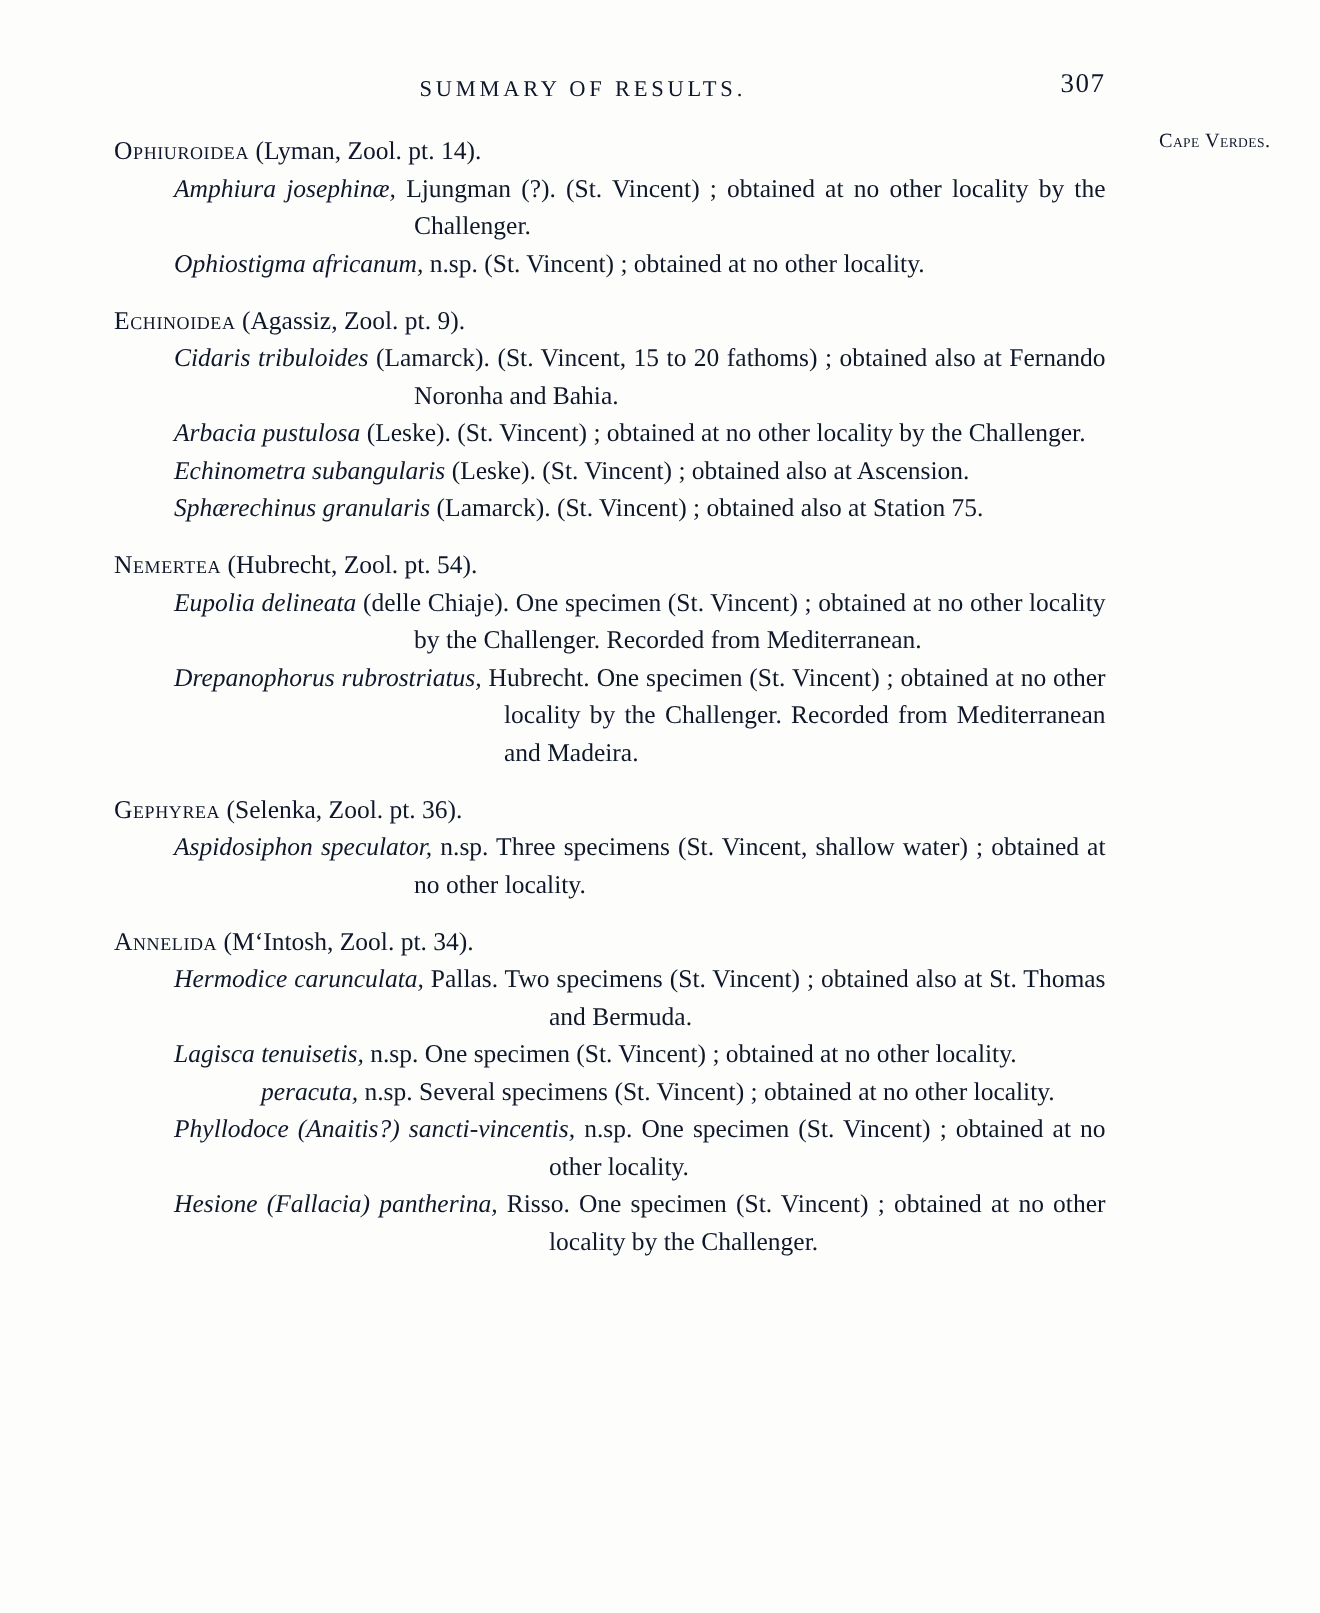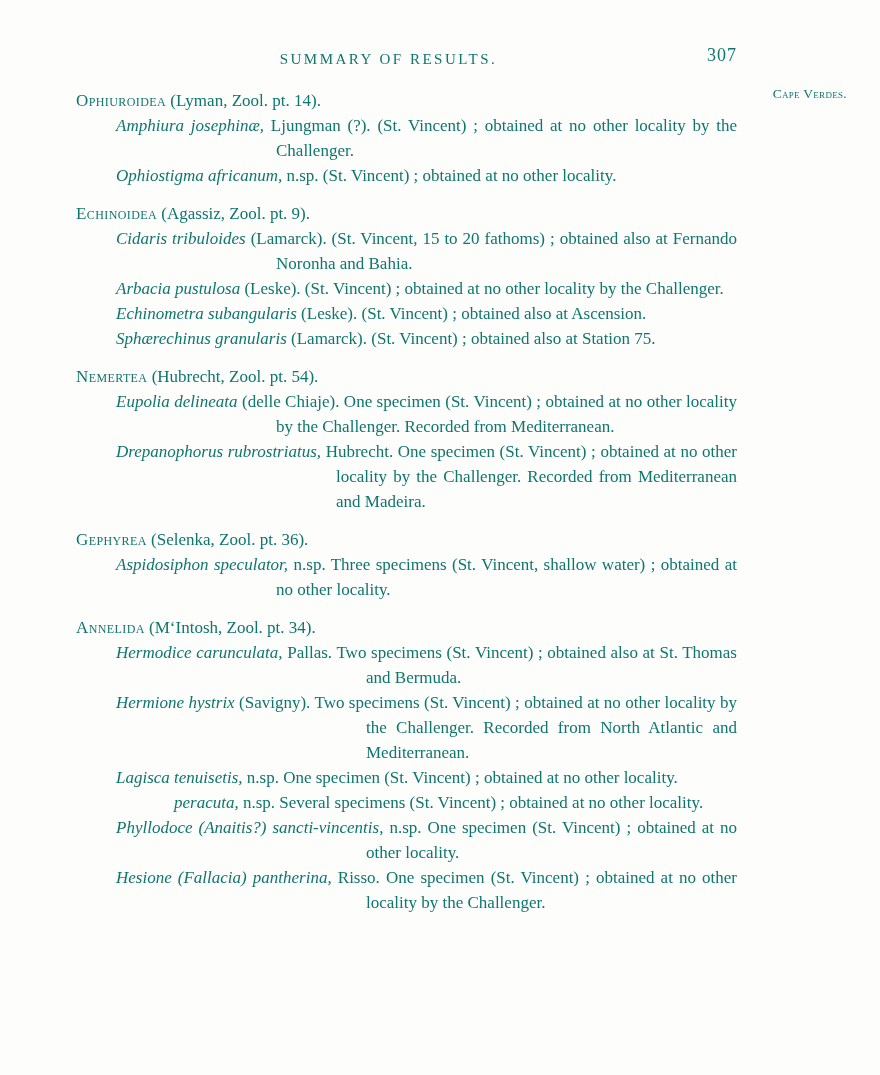--- a/index.html
+++ b/index.html
@@ -6,21 +6,21 @@
     margin: 0;
     padding: 0;
     background: #e8e8e4;
   }
   .page {
     position: relative;
     width: 880px;
     height: 1075px;
     margin: 0 auto;
     background: #fdfdfb;
-    color: #0f766e;
+    color: #0f172a;
     font-family: "Liberation Serif", "DejaVu Serif", serif;
     font-size: 17px;
     line-height: 25px;
     overflow: hidden;
   }
   .header {
     position: absolute;
     top: 46px;
     left: 40px;
     width: 697px;
@@ -113,21 +113,20 @@
     </div>
 
     <div class="section">
       <h2 class="section-heading"><span class="sc">Gephyrea</span> <span>(Selenka, Zool. pt. 36).</span></h2>
       <p class="entry hang-200"><span class="sp">Aspidosiphon speculator,</span> <span>n.sp. Three specimens (St. Vincent, shallow water) ; obtained at no other locality.</span></p>
     </div>
 
     <div class="section">
       <h2 class="section-heading"><span class="sc">Annelida</span> <span>(M‘Intosh, Zool. pt. 34).</span></h2>
       <p class="entry hang-290"><span class="sp">Hermodice carunculata,</span> <span>Pallas. Two specimens (St. Vincent) ; obtained also at St. Thomas and Bermuda.</span></p>
-      <p class="entry hang-290"><span class="sp">Hermione hystrix</span> <span>(Savigny). Two specimens (St. Vincent) ; obtained at no other locality by the Challenger. Recorded from North Atlantic and Mediterranean.</span></p>
       <p class="entry hang-290"><span class="sp">Lagisca tenuisetis,</span> <span>n.sp. One specimen (St. Vincent) ; obtained at no other locality.</span></p>
       <p class="entry hang-290"><span class="ditto">„</span><span class="sp">peracuta,</span> <span>n.sp. Several specimens (St. Vincent) ; obtained at no other locality.</span></p>
       <p class="entry hang-290"><span class="sp">Phyllodoce (Anaitis?) sancti-vincentis,</span> <span>n.sp. One specimen (St. Vincent) ; obtained at no other locality.</span></p>
       <p class="entry hang-290"><span class="sp">Hesione (Fallacia) pantherina,</span> <span>Risso. One specimen (St. Vincent) ; obtained at no other locality by the Challenger.</span></p>
     </div>
 
   </div>
 </div>
 
 </body></html>

